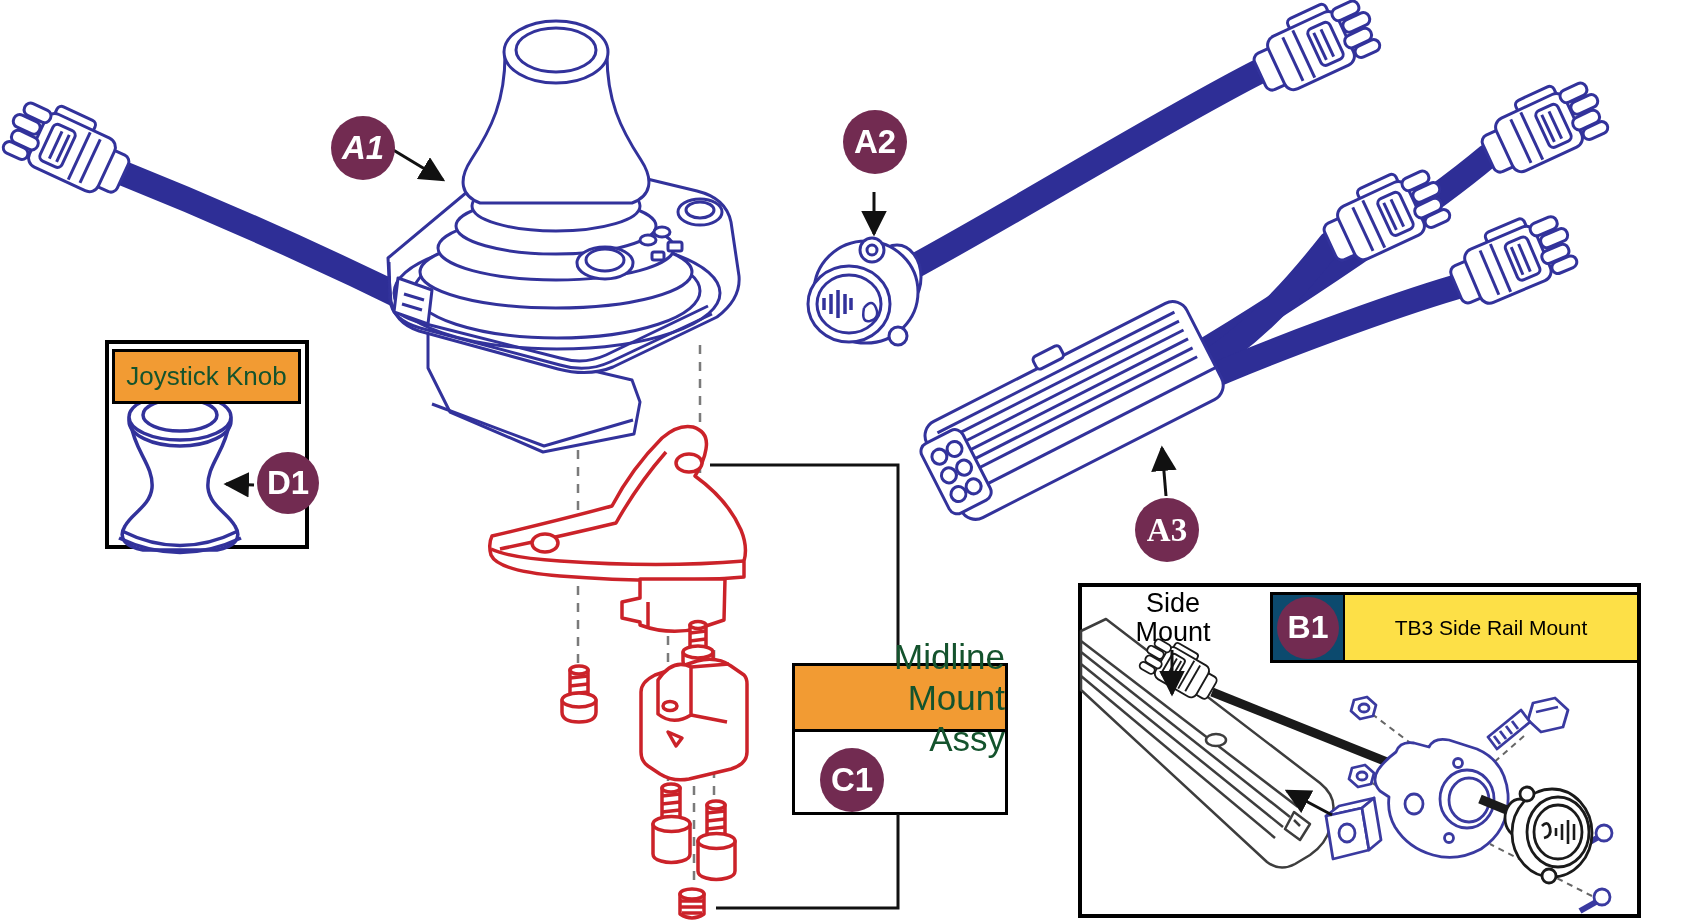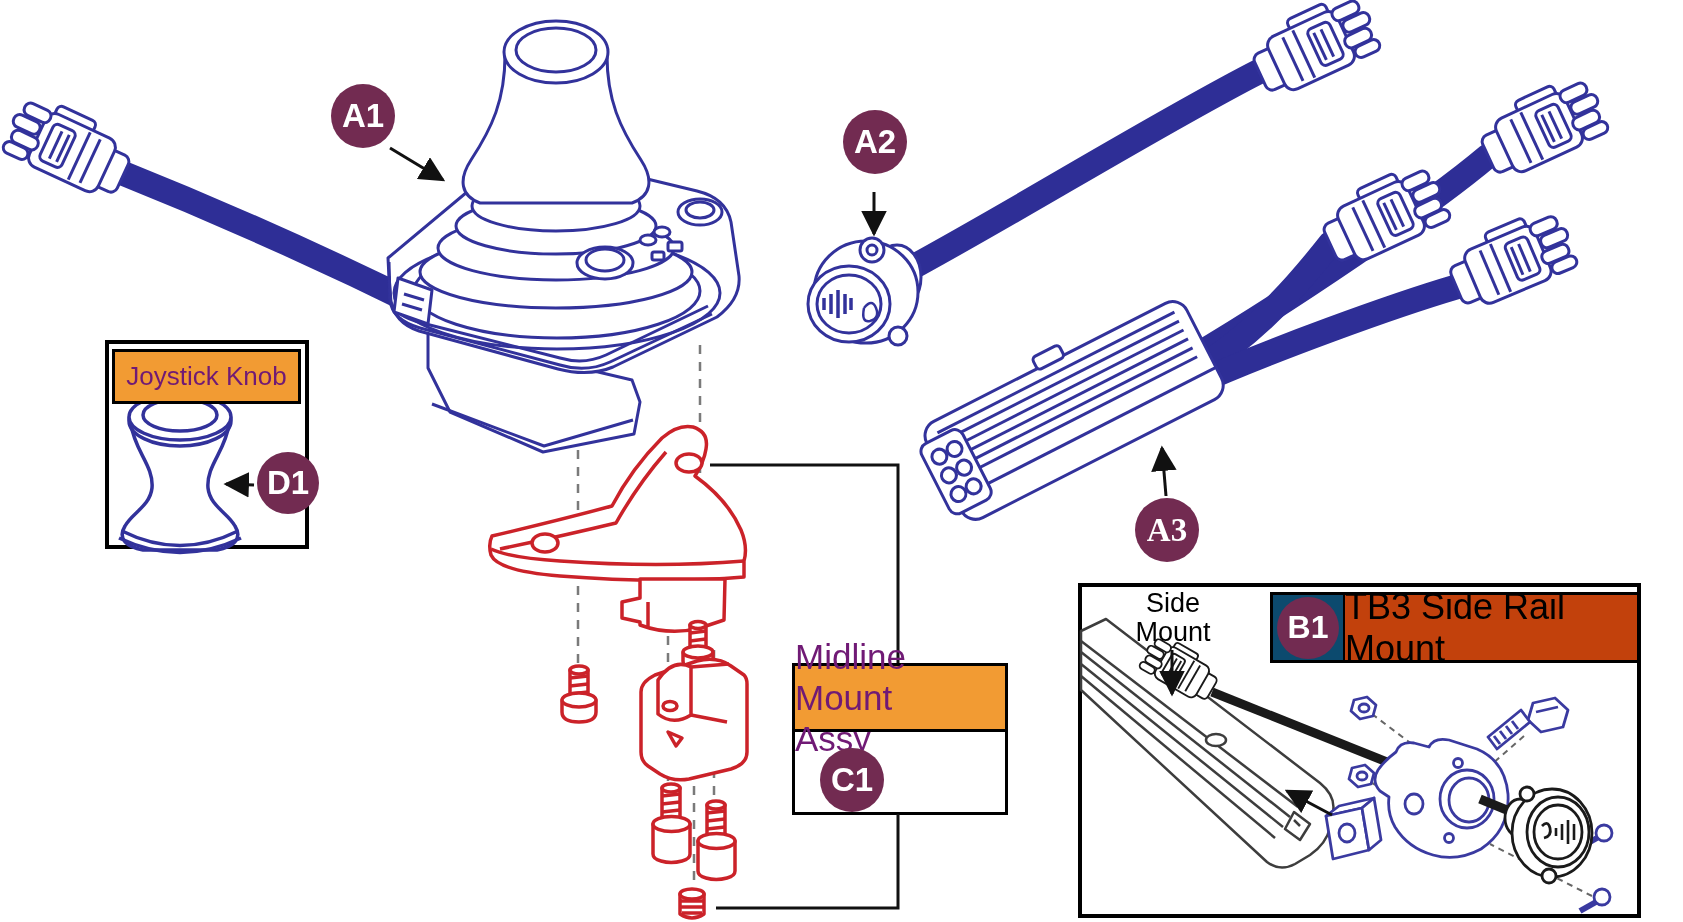--- a/index.html
+++ b/index.html
@@ -4,42 +4,42 @@
 <style>
   html,body { margin:0; padding:0; background:#fff; }
   #stage {
     position:relative; width:1683px; height:922px; background:#fff;
     font-family:"Liberation Sans", sans-serif; overflow:hidden;
   }
   #art { position:absolute; left:0; top:0; z-index:2; pointer-events:none; }
   .panel { position:absolute; background:#fff; border:4px solid #000; box-sizing:border-box; z-index:1; }
   .orange {
     position:absolute; background:#F29B33; border:3px solid #000; box-sizing:border-box;
-    color:#701a75; display:flex; align-items:center; justify-content:center; text-align:left;
+    color:#14532d; display:flex; align-items:center; justify-content:center; text-align:right;
     z-index:3;
   }
   .badge {
     position:absolute; width:64px; height:64px; border-radius:50%;
     background:#722B51; color:#fff; font-weight:bold; font-size:33px;
     display:flex; align-items:center; justify-content:center; z-index:3;
   }
   #knob-panel  { left:105px; top:340px; width:204px; height:209px; }
   #knob-header { left:112px; top:349px; width:189px; height:55px; font-size:26px; }
   #midline-panel  { left:792px; top:663px; width:216px; height:152px; border-width:3px; }
   #midline-header { left:792px; top:663px; width:216px; height:69px; font-size:35px; line-height:1.18; }
   #b1-box { left:1078px; top:583px; width:563px; height:335px; }
   #tb3-label {
     position:absolute; left:1270px; top:592px; height:71px; display:flex;
     border:3px solid #000; box-sizing:border-box; z-index:3; background:#fff;
   }
   #b1-cell { width:70px; display:flex; align-items:center; justify-content:center; background:#0c4a6e;text-align:right; }
   #b1-cell .badge { position:static; width:62px; height:62px; font-size:32px; }
   #tb3-cell {
-    width:292px; background:#c2410c; border-left:2px solid #000;
-    display:flex; align-items:center; justify-content:center; font-size:36px; color:#000;
+    width:292px; background:#fde047; border-left:2px solid #000;
+    display:flex; align-items:center; justify-content:center; font-size:21px; color:#000;
   }
   #side-rail-text {
     position:absolute; left:1128px; top:589px; width:90px; z-index:3;
     font-size:27px; line-height:1.08; text-align:center; color:#000;
   }
 </style>
 </head>
 <body>
 
 <div id="stage">
@@ -338,19 +338,19 @@
       <div class="badge">B1</div>
     </div>
     <div id="tb3-cell">TB3 Side Rail Mount</div>
   </div>
 
   <div id="side-rail-text">
     <div>Side</div>
     <div>Mount</div>
   </div>
 
-  <div class="badge" style="left:331px; top:84px;">A1</div>
+  <div class="badge" style="left:331px; top:116px;font-style:italic;">A1</div>
   <div class="badge" style="left:843px; top:110px;">A2</div>
   <div class="badge" style="left:1135px; top:498px;font-family:Liberation Serif, serif;">A3</div>
   <div class="badge" style="left:820px; top:748px;">C1</div>
   <div class="badge" style="left:257px; top:452px; width:62px; height:62px;">D1</div>
 
 </div>
 
 </body></html>

